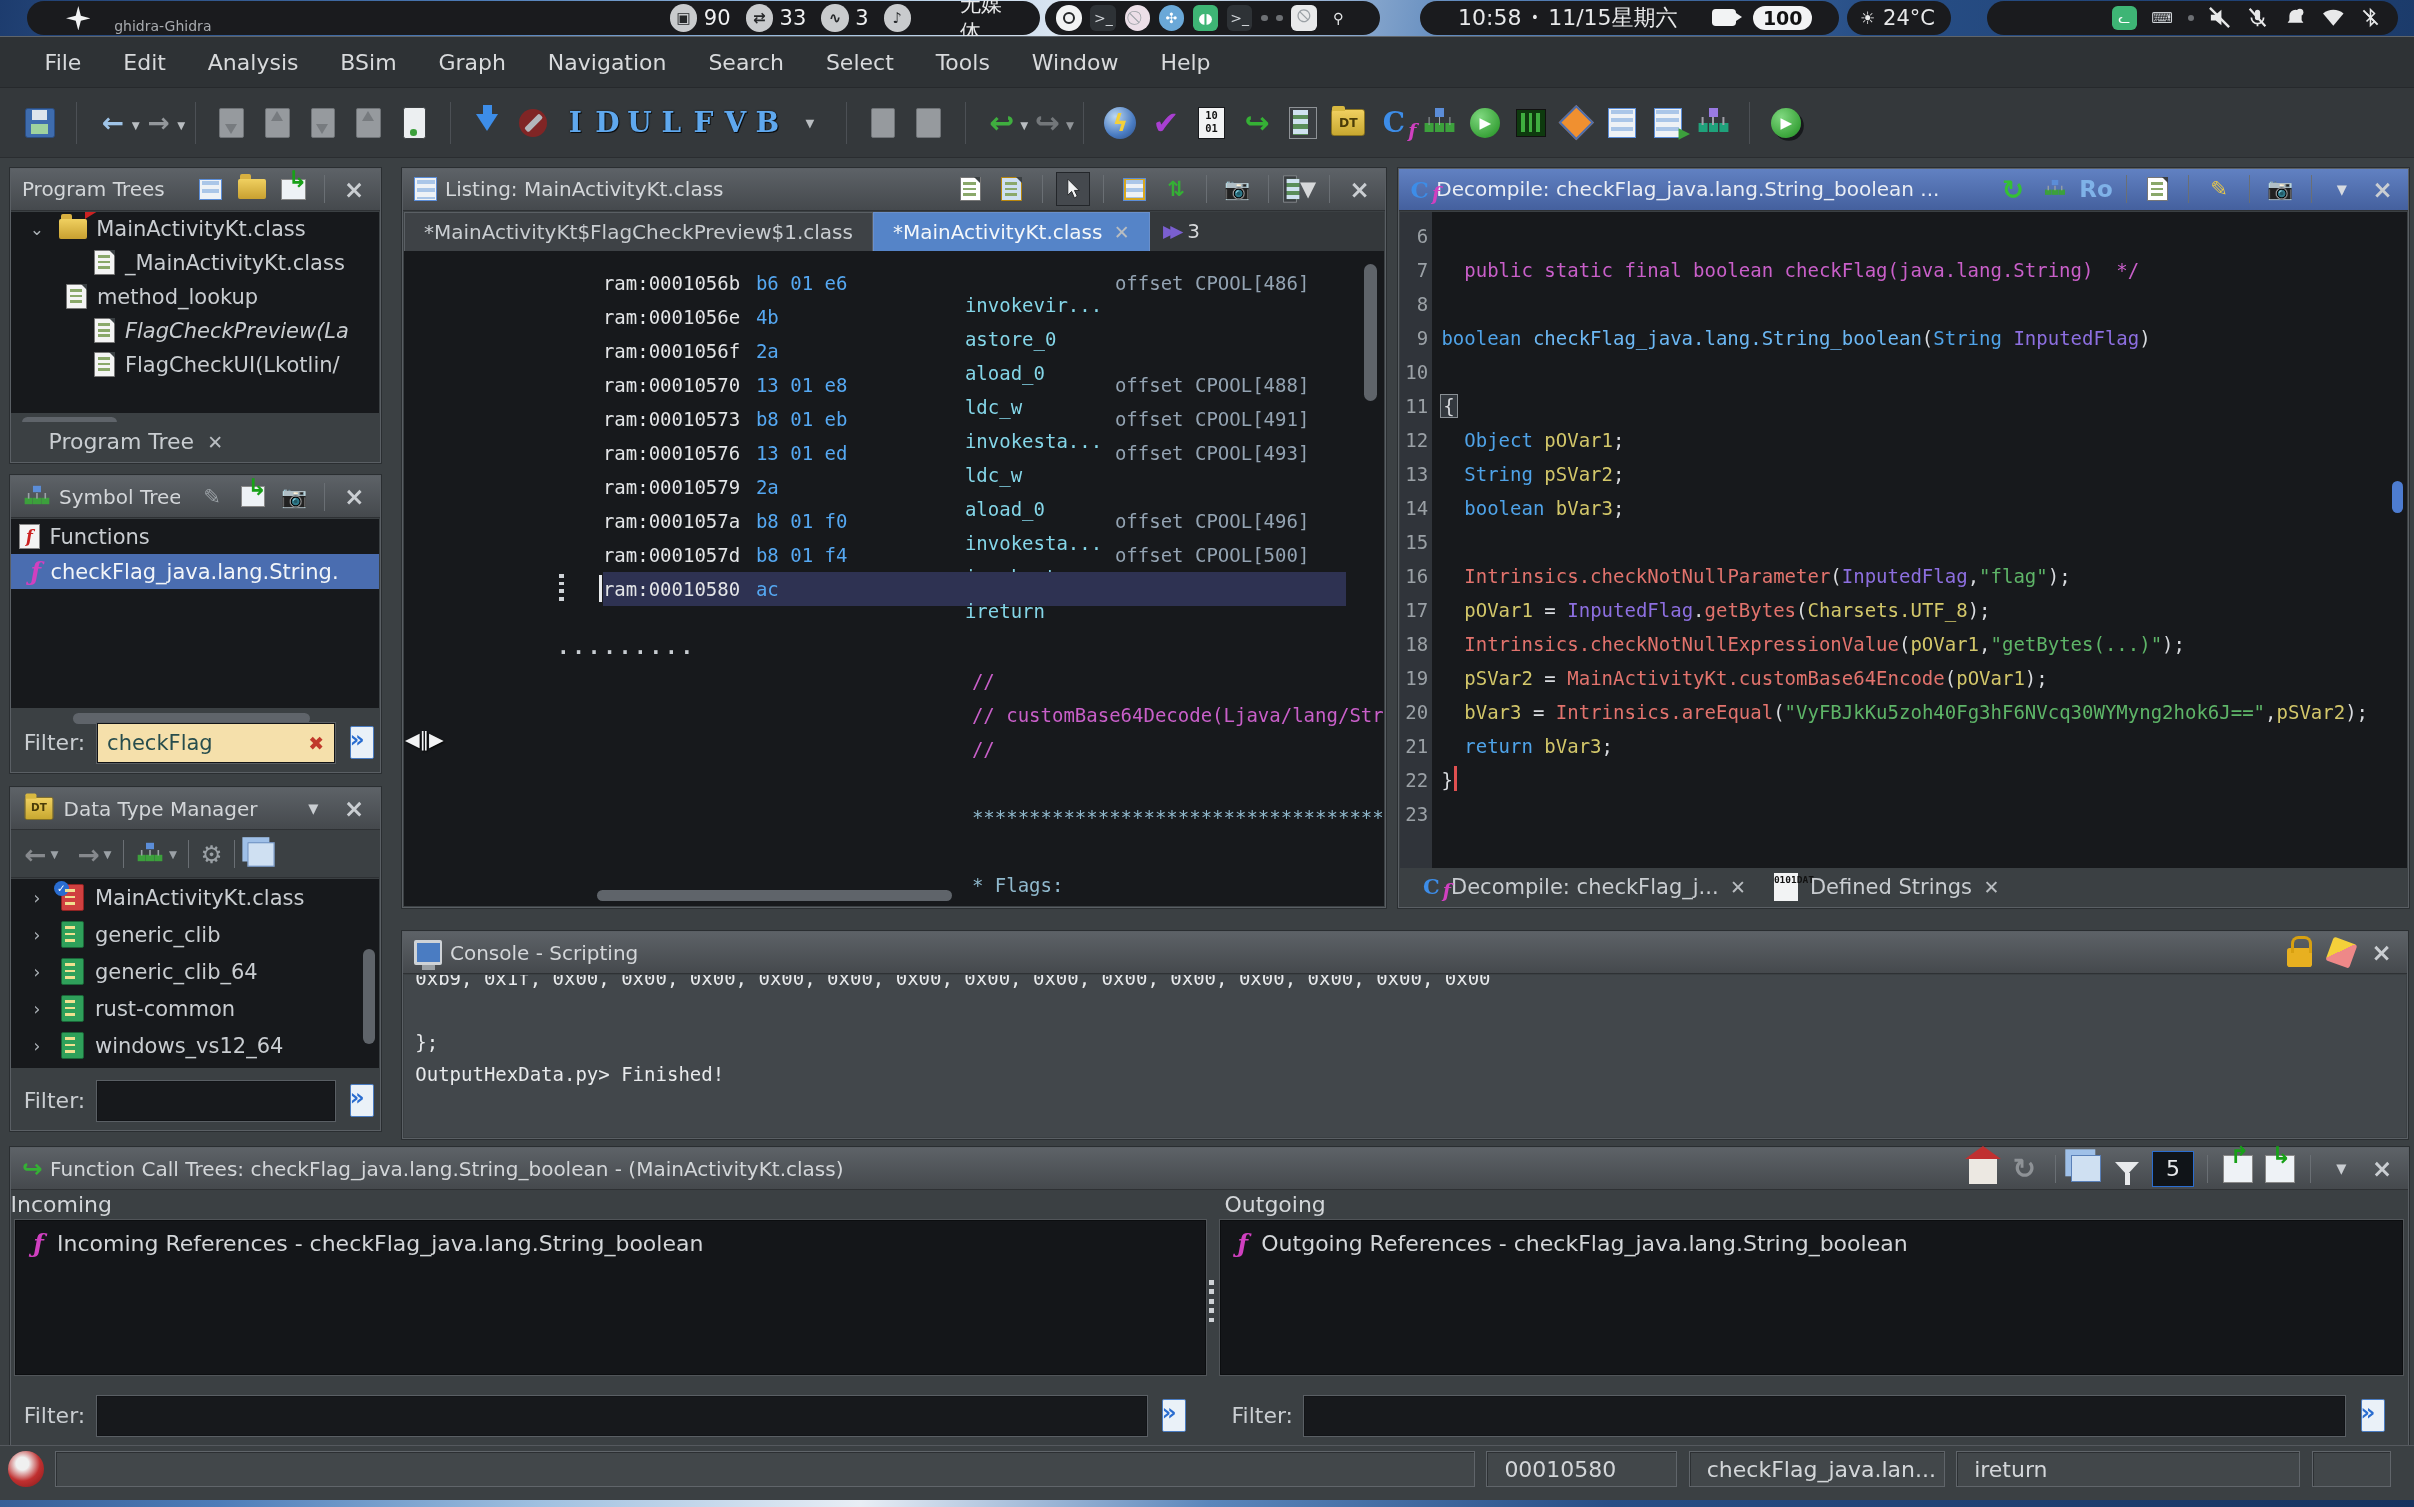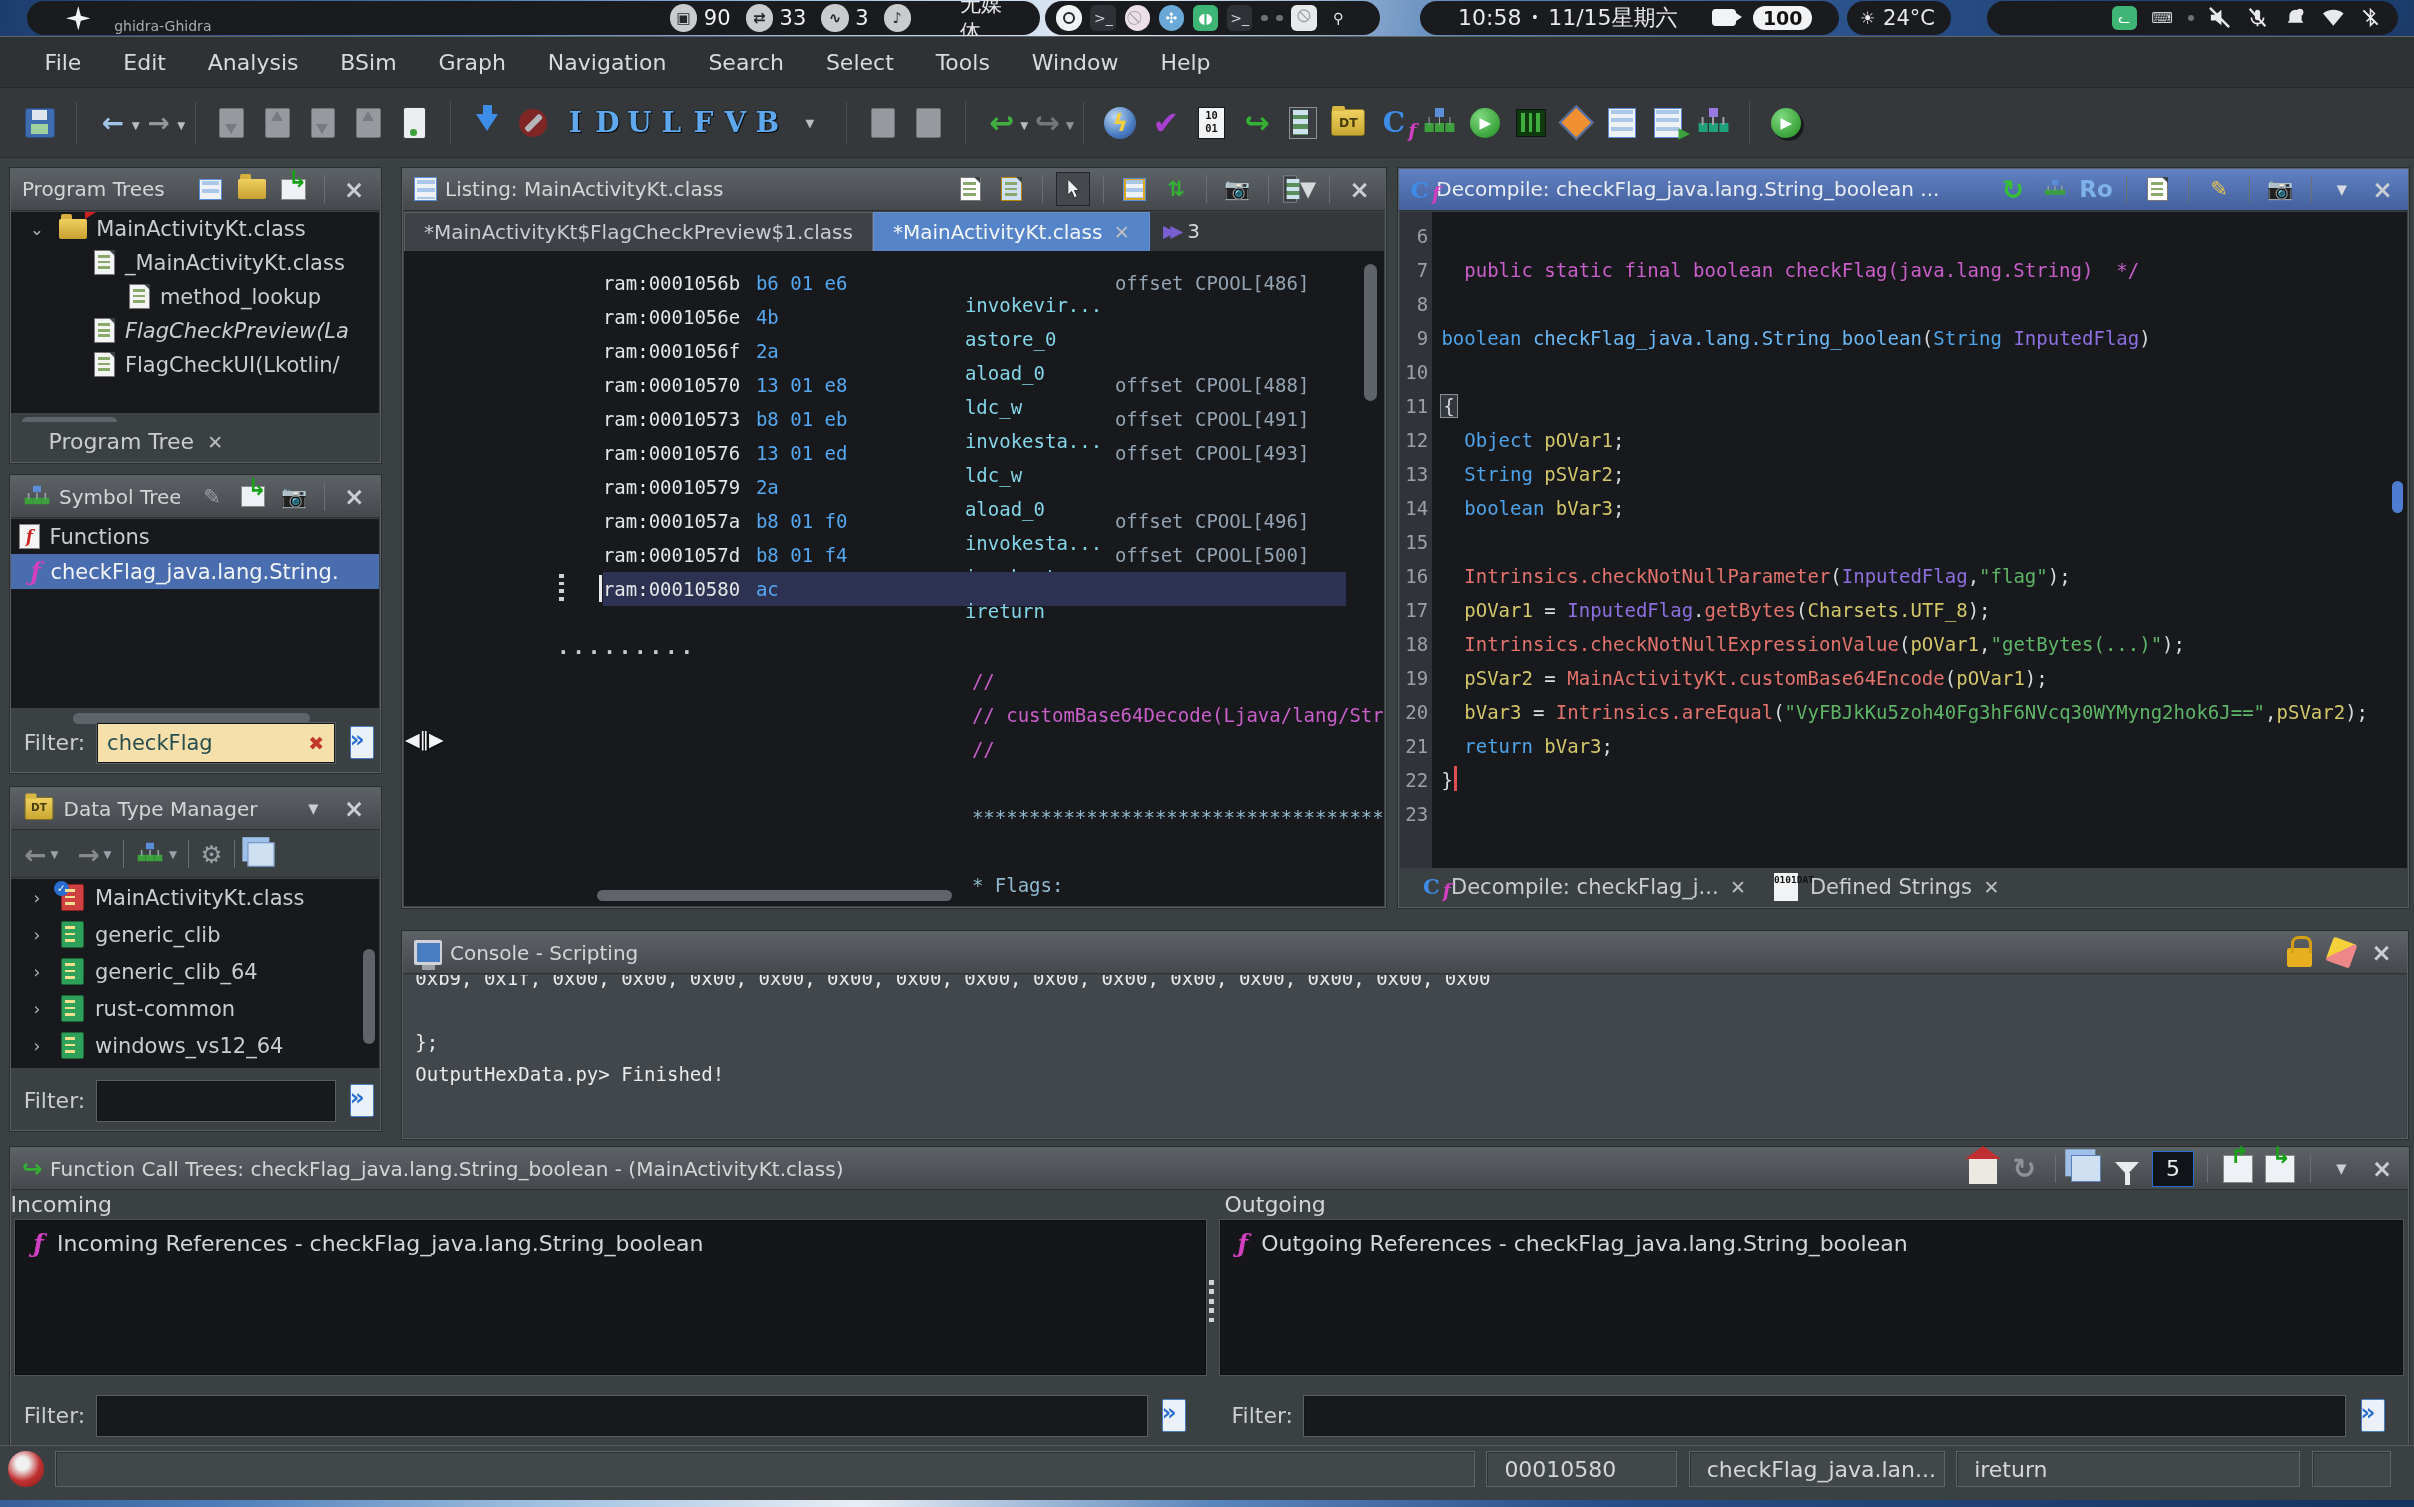--- a/index.html
+++ b/index.html
@@ -444,21 +444,21 @@
       <div class="content-dark" id="pt-body">
           <div class="tree-row" style="padding-left: 13.2px;">
             <span class="chevron">⌄</span>
             <span class="fold-y flag-r"></span>
             <span>MainActivityKt.class</span>
           </div>
           <div class="tree-row" style="padding-left: 83px;">
             <span class="frag"></span>
             <span>_MainActivityKt.class</span>
           </div>
-          <div class="tree-row" style="padding-left: 118px;">
+          <div class="tree-row" style="padding-left: 55px;">
             <span class="frag"></span>
             <span>method_lookup</span>
           </div>
           <div class="tree-row" style="padding-left: 83px; font-style: italic;">
             <span class="frag"></span>
             <span>FlagCheckPreview(La</span>
           </div>
           <div class="tree-row" style="padding-left: 83px;">
             <span class="frag"></span>
             <span>FlagCheckUI(Lkotlin/</span>

